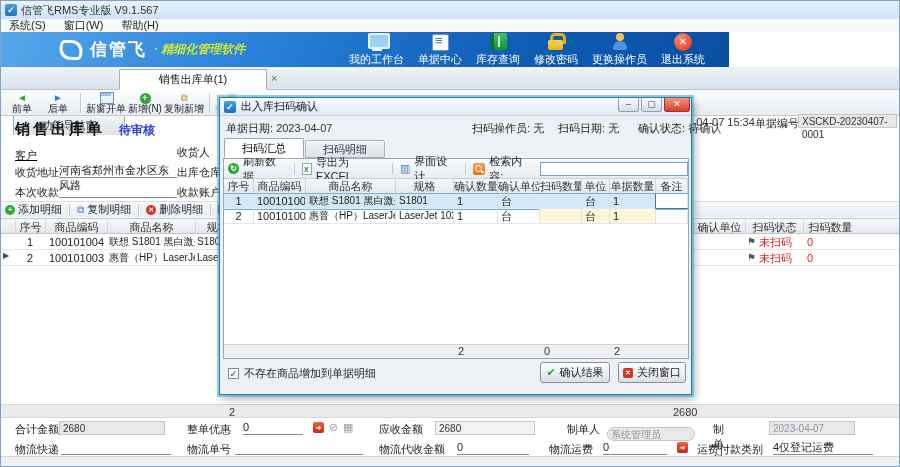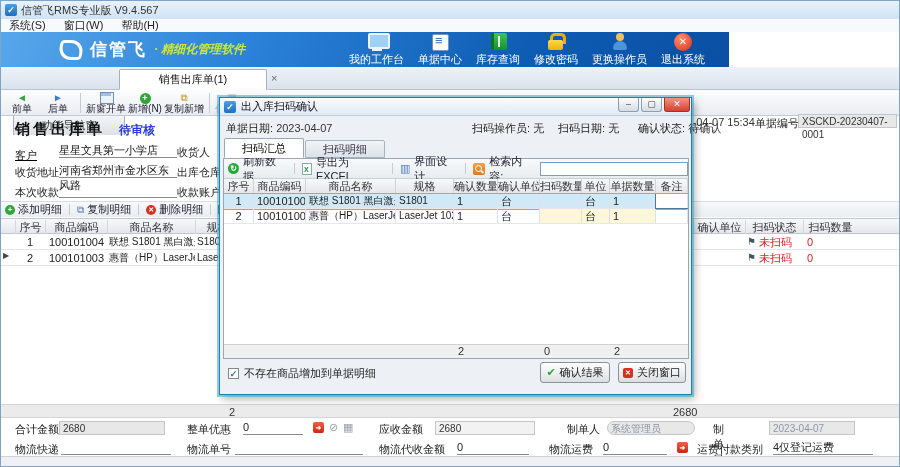--- a/index.html
+++ b/index.html
@@ -116,21 +116,21 @@
   .b-ok-ico{color:#2fa838;font-size:11px;font-weight:bold;}
   .b-cl-ico{width:10px;height:10px;border-radius:2px;background:#d83020;color:#fff;font:bold 7px/10px "Liberation Sans",sans-serif;text-align:center;}
 </style>
 </head>
 <body>
 
 <div class="screen">
 
   <div class="abs titlebar">
     <span class="app-ico"></span>
-    <span>信管飞RMS专业版 V9.4.567</span>
+    <span>信管飞RMS专业版 V9.1.567</span>
   </div>
 
   <div class="abs menubar">
     <span>系统(S)</span>
     <span>窗口(W)</span>
     <span>帮助(H)</span>
   </div>
 
   <div class="abs banner">
     <div class="logo-wrap">
@@ -198,21 +198,20 @@
     <div class="tbtn disabled">
         <span class="tico t-save">▦</span>
         <span>保存(S)</span>
       </div>
   </div>
 
   <div class="abs form-title">销售出库单</div>
   <div class="abs form-status">待审核</div>
 
   <div class="abs" style="left:14px;top:144px;text-decoration:underline;"><span class="flabel">客户</span></div>
-  <div class="abs fval" style="left:58px;top:142px;">星星文具第一小学店</div>
   <div class="abs flabel" style="left:176px;top:144px;">收货人</div>
 
   <div class="abs flabel" style="left:14px;top:164px;">收货地址</div>
   <div class="abs fval" style="left:58px;top:162px;">河南省郑州市金水区东风路</div>
   <div class="abs flabel" style="left:176px;top:164px;">出库仓库</div>
 
   <div class="abs flabel" style="left:14px;top:184px;">本次收款</div>
   <div class="abs fval" style="left:58px;top:182px;"></div>
   <div class="abs flabel" style="left:176px;top:184px;">收款账户</div>
 
@@ -281,21 +280,21 @@
     <span class="abs" style="left:14px;top:3px;">合计金额</span>
     <span class="fbox" style="left:58px;top:2px;width:106px;">2680</span>
     <span class="abs" style="left:186px;top:3px;">整单优惠</span>
     <span class="fund" style="left:242px;top:2px;width:60px;">0</span>
     <span class="r-ico" style="left:312px;top:3px;"></span>
     <span class="gy-ico" style="left:328px;top:3px;">⊘</span>
     <span class="gy-ico" style="left:342px;top:3px;">▦</span>
     <span class="abs" style="left:378px;top:3px;">应收金额</span>
     <span class="fbox" style="left:434px;top:2px;width:100px;background:#f2f2f2;">2680</span>
     <span class="abs" style="left:566px;top:3px;">制单人</span>
-    <span class="fbox fgray" style="left:606px;top:2px;width:88px;border-radius:7px;">系统管理员</span>
+    <span class="fbox fgray" style="left:606px;top:8px;width:88px;border-radius:7px;">系统管理员</span>
     <span class="abs" style="left:712px;top:3px;">制单日期</span>
     <span class="fbox fgray" style="left:768px;top:2px;width:86px;">2023-04-07</span>
   </div>
 
   <div class="abs footer2">
     <span class="abs" style="left:14px;top:3px;">物流快递</span>
     <span class="fund" style="left:60px;top:2px;width:110px;"></span>
     <span class="abs" style="left:186px;top:3px;">物流单号</span>
     <span class="fund" style="left:234px;top:2px;width:128px;"></span>
     <span class="abs" style="left:378px;top:3px;">物流代收金额</span>

